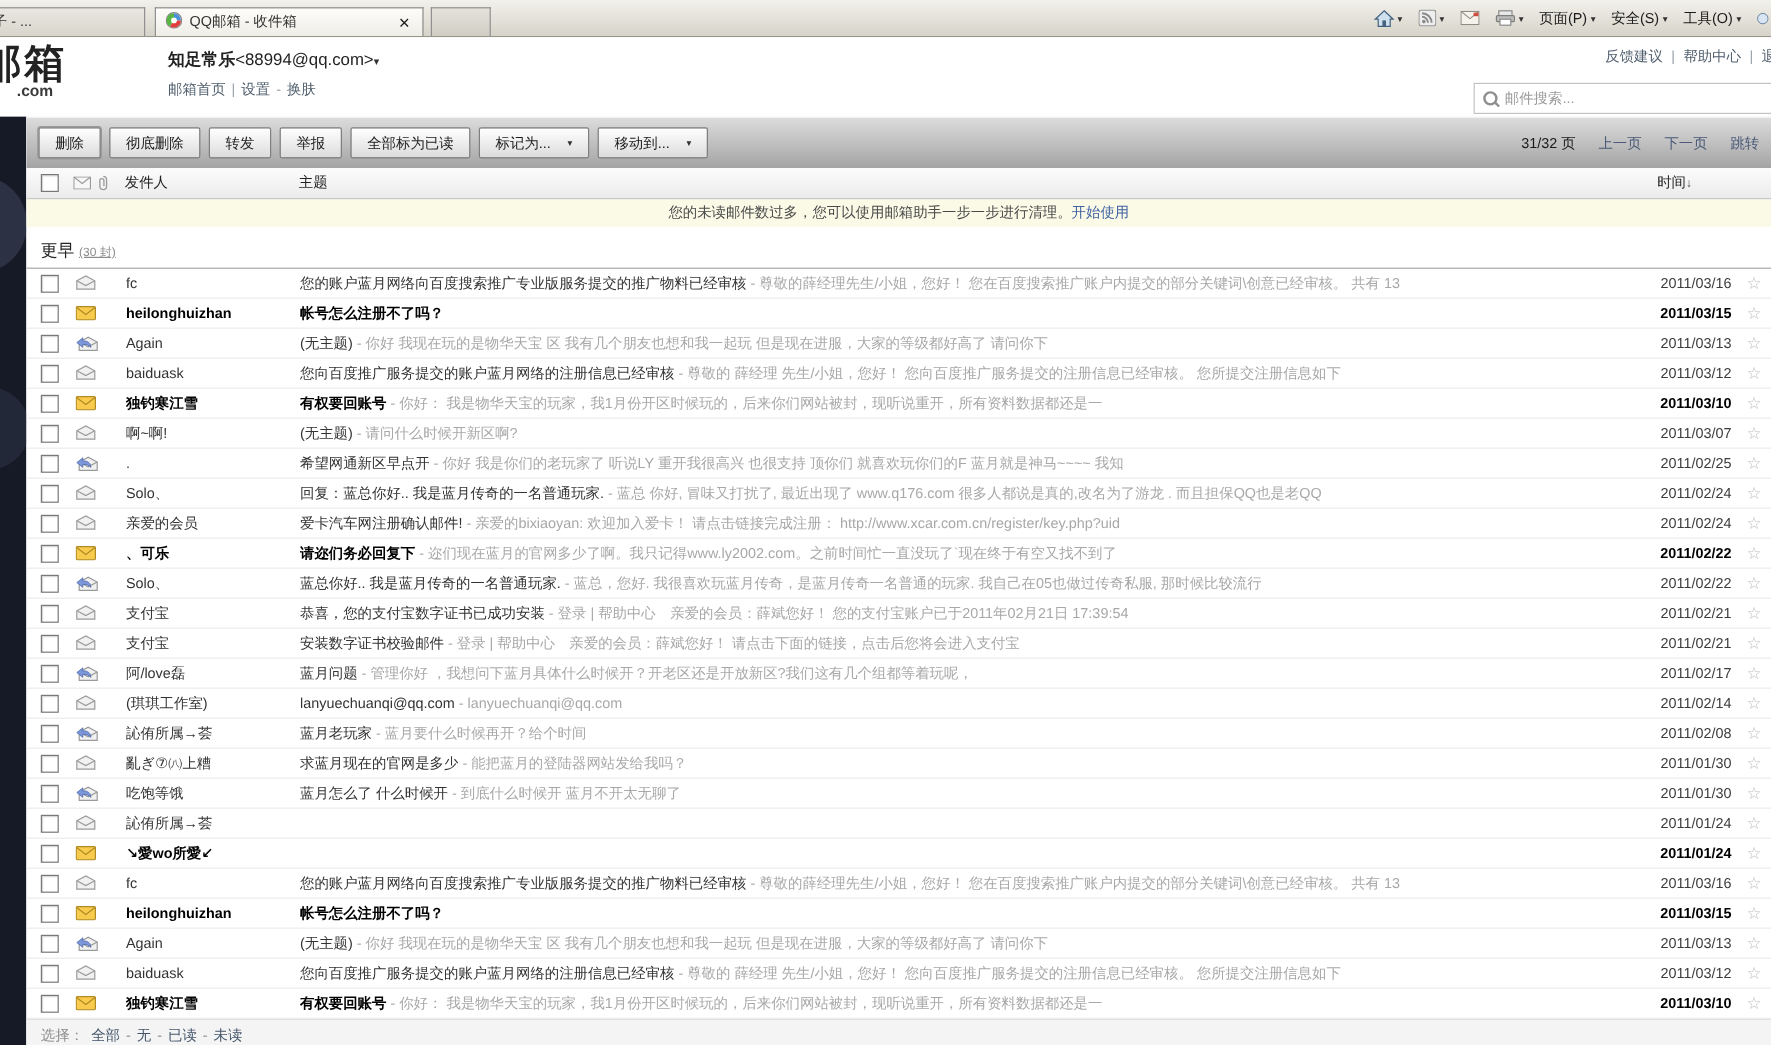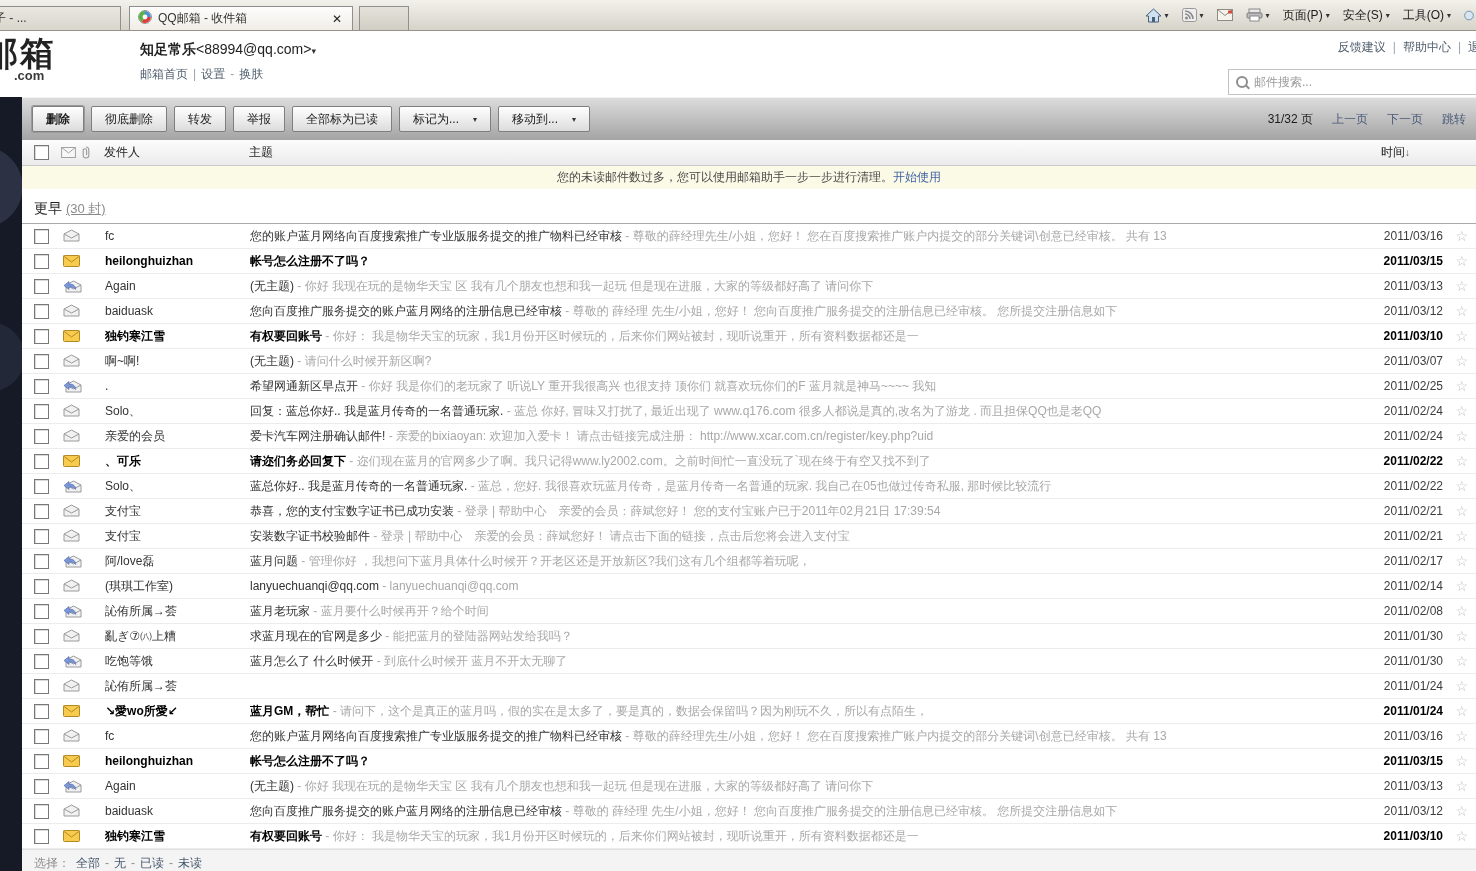--- a/index.html
+++ b/index.html
@@ -42,39 +42,39 @@
   .content{display:flex;height:775px;}
   .darkstrip{width:22px;background:#161a26;
     background-image:radial-gradient(circle 60px at -18px 90px,#2c3144 0,#2c3144 40px,transparent 41px),
                      radial-gradient(circle 50px at -10px 260px,#232839 0,#232839 34px,transparent 35px);}
   .panel{flex:1;background:#fff;display:flex;flex-direction:column;position:relative;overflow:hidden;}
   .toolband{height:42px;background:linear-gradient(#dcdcdc,#a4a4a4);border-top:1px solid #f2f2f2;
     display:flex;align-items:center;padding:0 10px;flex:0 0 auto;}
   .btn{height:24px;padding:0 13px;margin-right:7px;background:linear-gradient(#ffffff,#dcdcdc);
     border:1px solid #7f7f7f;border-radius:2px;font-size:12px;color:#1c1c1c;cursor:pointer;
     display:inline-flex;align-items:center;box-shadow:inset 0 1px 0 rgba(255,255,255,.7);}
-  .btn.first{box-shadow:inset 0 1px 0 rgba(255,255,255,.7),0 0 0 1px #9a9a9a;font-weight:bold;}
+  .btn.first{box-shadow:inset 0 1px 0 rgba(255,255,255,.7),0 0 0 1px #9a9a9a;}
   .btn .caret{margin-left:14px;font-size:8px;}
   .pager{margin-left:auto;display:flex;gap:19px;align-items:center;color:#1c1c1c;white-space:nowrap;}
   .pager .plink{color:#4a5a78;cursor:pointer;}
   
   .listhead{height:25px;background:linear-gradient(#fcfcfc,#ebebeb);border-bottom:1px solid #c9c9c9;
     display:flex;align-items:center;padding-left:12px;position:relative;flex:0 0 auto;color:#222;}
   .cb{width:13px;height:13px;background:#fff;border:1px solid #787878;box-shadow:inset 1px 1px 0 #d9d9d9;flex:0 0 auto;cursor:pointer;}
   .listhead .cb{margin-right:12px;}
   .listhead .hicons{display:flex;gap:6px;align-items:center;margin-right:14px;}
   .listhead .sender-h{width:145px;}
   .col-time{position:absolute;right:66px;}
   .col-time .arrow{font-size:10px;color:#555;}
   
   .notice{height:23px;line-height:23px;background:#fbfae7;text-align:center;color:#4a4a4a;flex:0 0 auto;}
   .notice a{color:#3f62a3;cursor:pointer;}
   
   .section{padding:11px 0 5px 12px;font-size:14px;color:#222;border-bottom:1px solid #a9a9a9;flex:0 0 auto;}
-  .section .count{color:#8b8b8b;text-decoration:underline;font-size:13px;cursor:pointer;}
+  .section .count{color:#8b8b8b;text-decoration:underline;font-size:10px;cursor:pointer;}
   
   .rows{flex:0 0 auto;}
   .mail-row{height:24px;display:flex;align-items:center;padding-left:12px;border-bottom:1px solid #ececec;position:relative;}
   .mail-row .cb{margin-right:14px;}
   .mail-row .micon{width:17px;margin-right:25px;flex:0 0 auto;position:relative;top:1px;}
   .sender{width:145px;flex:0 0 auto;white-space:nowrap;overflow:hidden;color:#333;}
   .subjectcell{flex:1;white-space:nowrap;overflow:hidden;margin-right:150px;color:#333;}
   .preview,.sep2{color:#a8a8a8;}
   .unread .sender,.unread .subj,.unread .date{font-weight:bold;color:#000;}
   .date{position:absolute;right:33px;width:110px;text-align:right;color:#3c3c3c;}
@@ -445,21 +445,20 @@
           <span class="date" data-interactable="false">2011/01/24</span>
           <span class="star" data-interactable="true">☆</span>
         </div>
         <div class="mail-row unread" data-interactable="true">
           <span class="cb" data-interactable="true"></span>
           <span class="micon" data-interactable="false"><svg width="17" height="12" viewBox="0 0 17 12">
               <rect x="0.5" y="0.5" width="16" height="11" rx="1" fill="#f8cb4f" stroke="#b08a22"></rect>
               <path d="M0.5 1 L8.5 7 L16.5 1" fill="none" stroke="#b08a22"></path>
             </svg></span>
           <span class="sender" data-interactable="false">↘愛wo所愛↙</span>
-          <span class="subjectcell" data-interactable="false"><span class="subj" data-interactable="false">蓝月GM，帮忙</span><span class="sep2" data-interactable="false"> - </span><span class="preview" data-interactable="false">请问下，这个是真正的蓝月吗，假的实在是太多了，要是真的，数据会保留吗？因为刚玩不久，所以有点陌生，</span></span>
           <span class="date" data-interactable="false">2011/01/24</span>
           <span class="star" data-interactable="true">☆</span>
         </div>
         <div class="mail-row" data-interactable="true">
           <span class="cb" data-interactable="true"></span>
           <span class="micon" data-interactable="false"><svg width="17" height="13" viewBox="0 0 17 13">
               <path d="M1 5 L8.5 1 L16 5 V12 H1 Z" fill="#f1f1f1" stroke="#9a9a9a"></path>
               <path d="M1 5 L8.5 9 L16 5" fill="none" stroke="#9a9a9a"></path>
             </svg></span>
           <span class="sender" data-interactable="false">fc</span>

